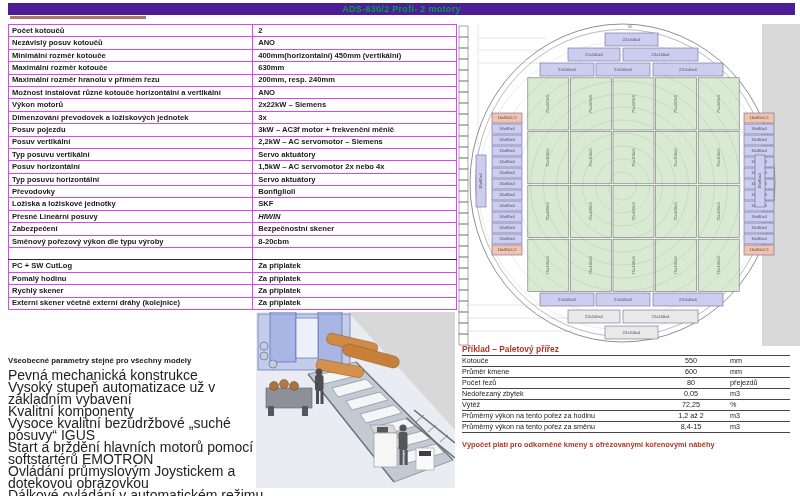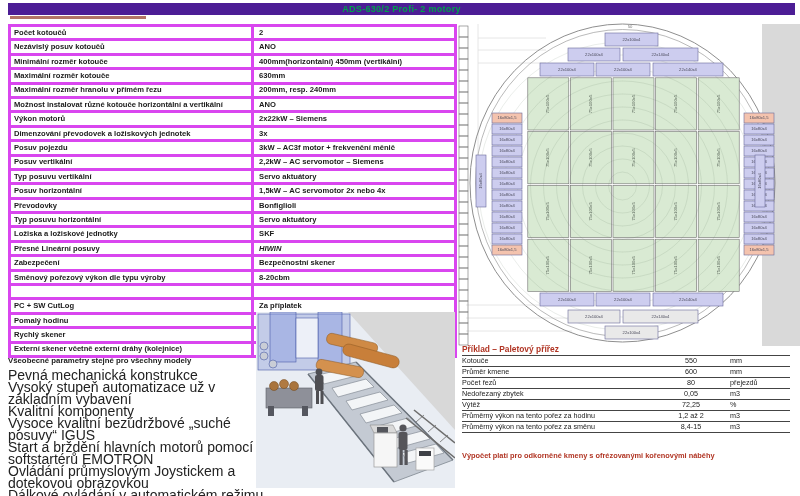--- a/index.html
+++ b/index.html
@@ -15,21 +15,21 @@
   }
   .titlebar span{font-size:9px;font-weight:bold;letter-spacing:.3px;}
   .title-shadow{position:absolute;left:10px;top:16px;width:136px;height:3px;opacity:.75;}
 
   
   .spec{
     position:absolute;left:8px;top:24px;width:449px;
     border-collapse:collapse;table-layout:fixed;
   }
   .spec td{
-    border:3px solid #d946ef;height:11.4px;line-height:1;
+    border:1px solid #d946ef;height:11.4px;line-height:1;
     font-size:7.6px;font-weight:bold;color:#1a1a1a;
     padding:0 0 0 3px;overflow:hidden;white-space:nowrap;
   }
   .spec td.val{padding-left:5px;}
   .spec tr.spacer td{border-top:1px solid #2b2b2b;border-bottom:1px solid #2b2b2b;}
   .spec .it{font-style:italic;}
 
   
   .features{position:absolute;left:8px;top:356px;width:260px;color:#222;}
   .features .ftitle{font-size:7.8px;font-weight:bold;margin-bottom:4px;}
@@ -39,21 +39,21 @@
   .example{position:absolute;left:462px;top:344px;width:328px;}
   .example .etitle{font-size:8.4px;font-weight:bold;margin-bottom:1px;}
   .example table{border-collapse:collapse;width:100%;}
   .example td{
     font-size:7.2px;color:#222;height:10px;line-height:1;
     border-bottom:1px solid #444;padding:0;
   }
   .example tr:first-child td{border-top:1.4px solid #444;}
   .example td.num{text-align:center;width:54px;padding-right:2px;}
   .example td.unit{width:60px;padding-left:10px;}
-  .example .enote{font-size:7.4px;font-weight:bold;margin-top:18px;line-height:10px;}
+  .example .enote{font-size:7.4px;font-weight:bold;margin-top:7px;line-height:10px;}
 
   
   .diagram{position:absolute;left:452px;top:20px;width:348px;height:340px;}
   .illustration{position:absolute;left:256px;top:312px;width:199px;height:176px;}
   svg text{font-family:"Liberation Sans","DejaVu Sans",sans-serif;}
 </style>
 </head>
 <body>
 
 <div class="titlebar" style="background: #4c1d95;">
@@ -109,26 +109,26 @@
       </tr>
       <tr>
         <td>Typ posuvu vertikální</td>
         <td class="val">Servo aktuátory</td>
       </tr>
       <tr>
         <td>Posuv horizontální</td>
         <td class="val">1,5kW – AC servomotor  2x nebo 4x</td>
       </tr>
       <tr>
+        <td>Typ posuvu horizontální</td>
+        <td class="val">Servo aktuátory</td>
+      </tr>
+      <tr>
         <td>Převodovky</td>
         <td class="val">Bonfiglioli</td>
-      </tr>
-      <tr>
-        <td>Typ posuvu horizontální</td>
-        <td class="val">Servo aktuátory</td>
       </tr>
       <tr>
         <td>Ložiska a ložiskové jednotky</td>
         <td class="val">SKF</td>
       </tr>
       <tr>
         <td>Přesné Lineární posuvy</td>
         <td class="val it">HIWIN</td>
       </tr>
       <tr>

